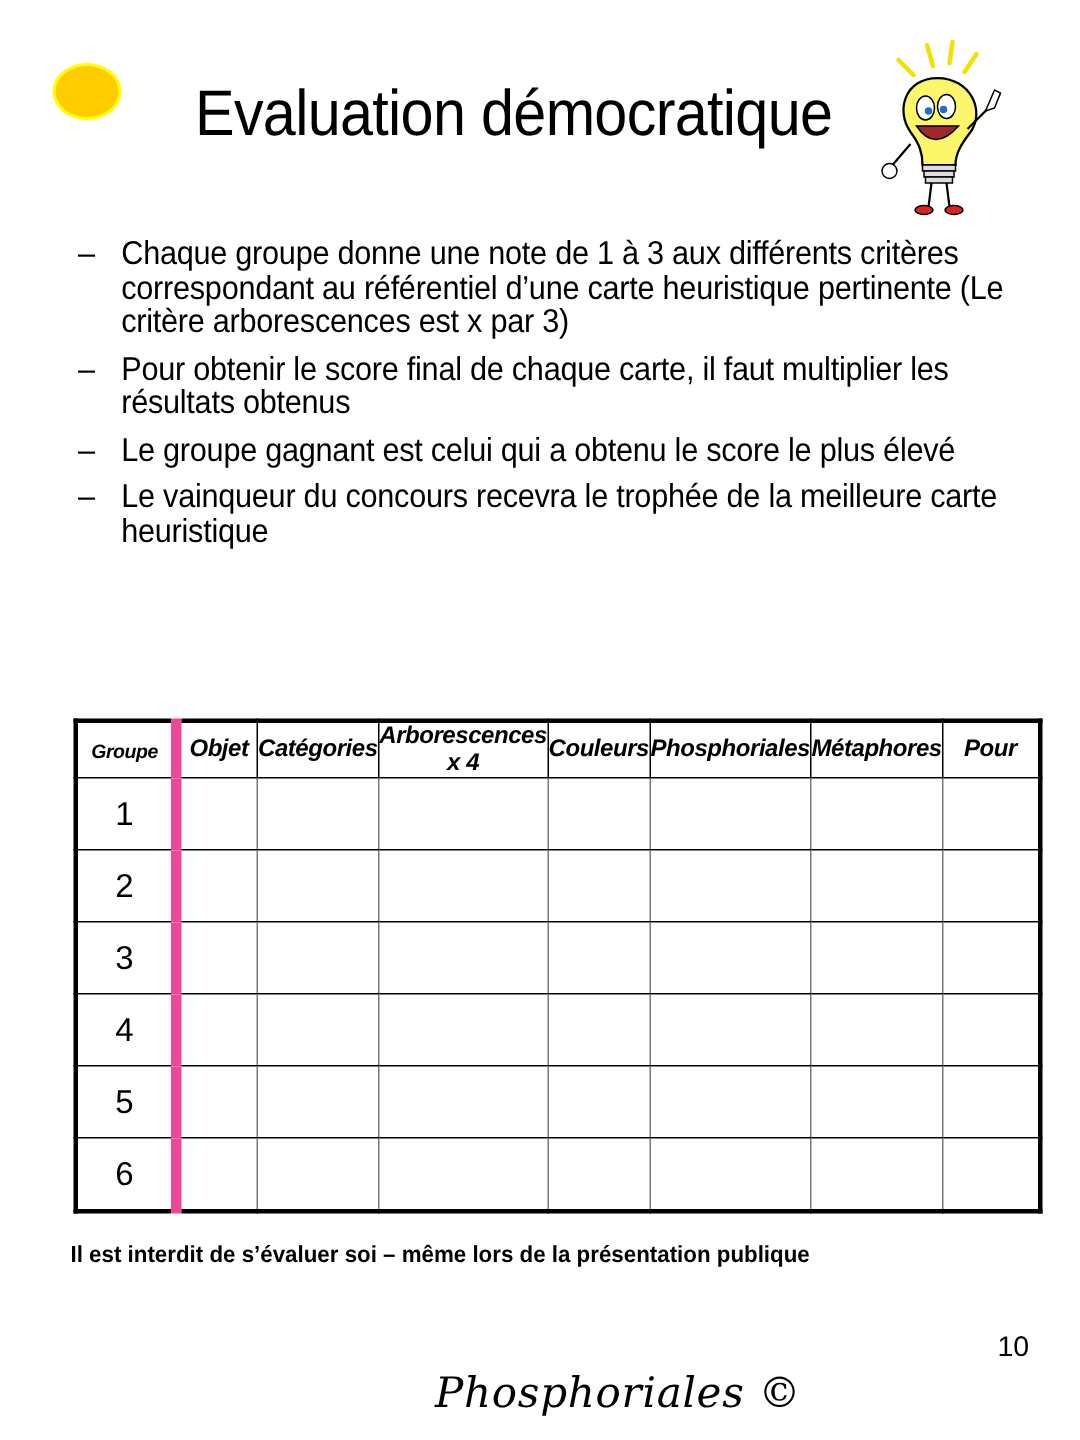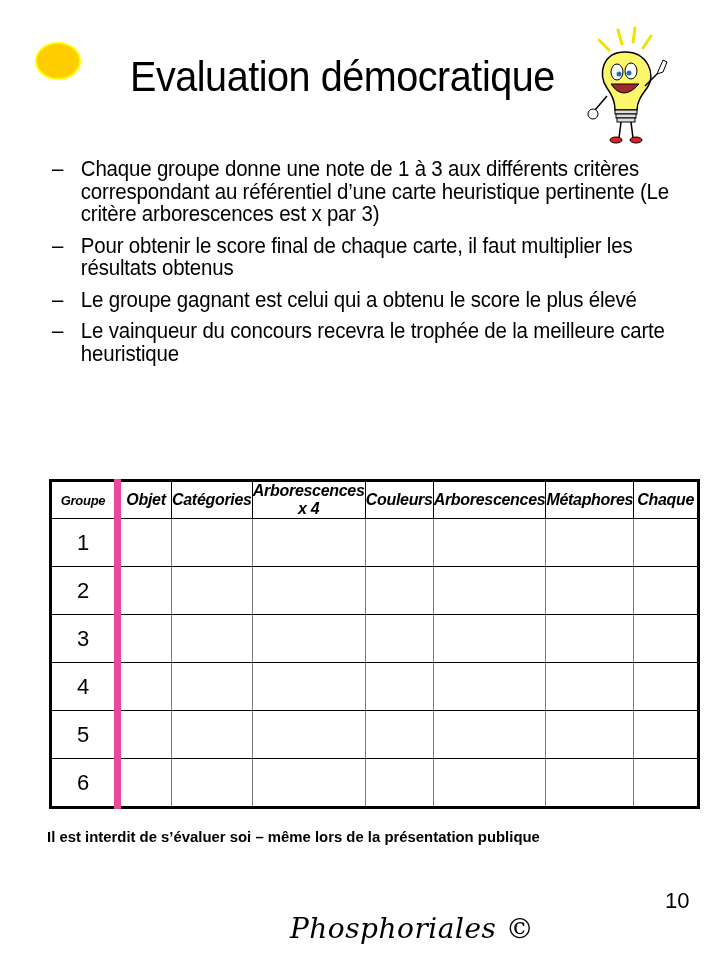--- a/index.html
+++ b/index.html
@@ -18,21 +18,21 @@
                border:3px solid #000; table-layout:fixed; }
   table.grid th, table.grid td { border:1px solid #000; padding:0; text-align:center; }
   table.grid td { border-color:#000 #7a7a7a #000 #7a7a7a; }
   table.grid td:first-child, table.grid th:first-child { border-right:7px solid #ec4899; }
   table.grid th { height:26px; font-style:italic; font-weight:bold; font-size:16px; letter-spacing:-0.3px; }
   table.grid th.grp { font-size:13px; }
   table.grid td { height:47px; }
   table.grid td.num { font-size:22px; }
   .note { position:absolute; left:47px; top:828px; font-size:15.5px; font-weight:bold; white-space:nowrap;
           transform:scaleX(0.96); transform-origin:left top; }
-  .page { position:absolute; left:665px; top:888px; font-size:22px; }
+  .page { position:absolute; left:665px; top:888px; font-size:19px; }
   .footer { position:absolute; left:290px; top:912px; font-family:"DejaVu Serif", serif; font-style:italic;
             font-size:28px; letter-spacing:0.5px; }
 </style>
 </head>
 <body>
 
 <div class="dot"></div>
 
 <div class="title">Evaluation démocratique</div>
 
@@ -80,23 +80,23 @@
       <col style="width:86px">
       <col style="width:65px">
   </colgroup>
   <thead>
     <tr>
       <th class="grp">Groupe</th>
       <th>Objet</th>
       <th>Catégories</th>
       <th>Arborescences x 4</th>
       <th>Couleurs</th>
-      <th>Arborescences</th>
+      <th>Phosphoriales</th>
       <th>Métaphores</th>
-      <th>Chaque</th>
+      <th>Pour</th>
     </tr>
   </thead>
   <tbody>
     <tr>
       <td class="num">1</td>
       <td></td>
       <td></td>
       <td></td>
       <td></td>
       <td></td>

